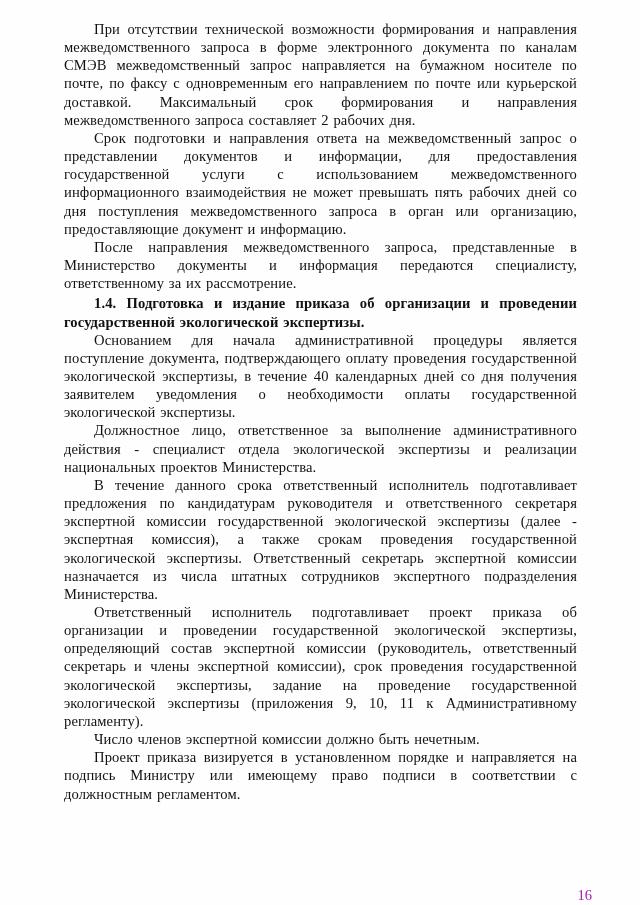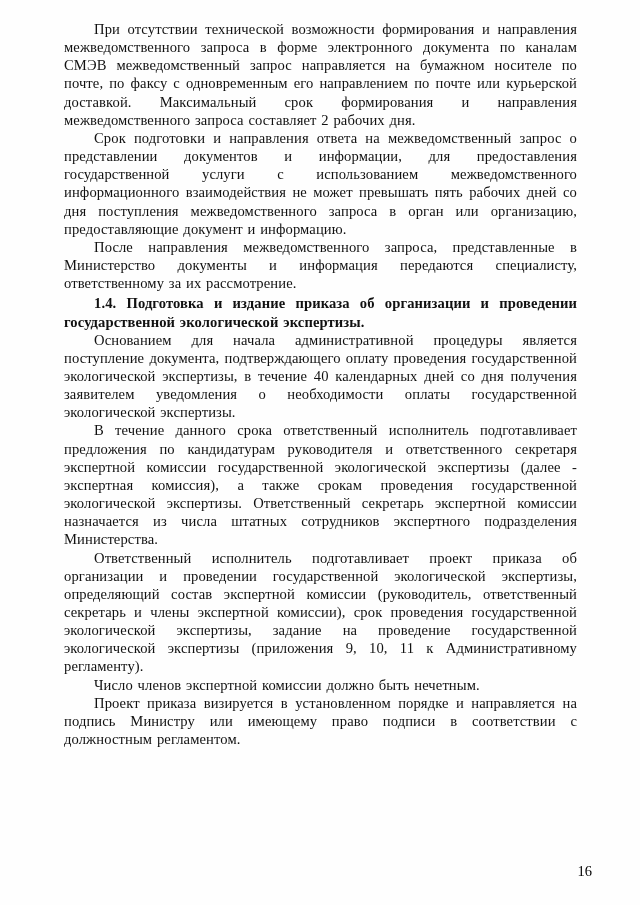--- a/index.html
+++ b/index.html
@@ -34,35 +34,36 @@
   .para.cont {
     text-indent: 0;
   }
   .para.heading {
     font-weight: bold;
     margin-top: 2px;
   }
   .page-number {
     position: absolute;
     right: 48px;
-    bottom: 25px;
+    bottom: 1px;
     font-size: 14.5px;
-    color: #000000;
+    color: #a21caf;
   }
 </style>
 </head>
 <body>
 
 <div class="page">
   <div class="content">
     <p class="para">При отсутствии технической возможности формирования и направления межведомственного запроса в форме электронного документа по каналам СМЭВ межведомственный запрос направляется на бумажном носителе по почте, по факсу с одновременным его направлением по почте или курьерской доставкой. Максимальный срок формирования и направления межведомственного запроса составляет 2 рабочих дня.</p>
     <p class="para">Срок подготовки и направления ответа на межведомственный запрос о представлении документов и информации, для предоставления государственной услуги с использованием межведомственного информационного взаимодействия не может превышать пять рабочих дней со дня поступления межведомственного запроса в орган или организацию, предоставляющие документ и информацию.</p>
     <p class="para">После направления межведомственного запроса, представленные в Министерство документы и информация передаются специалисту, ответственному за их рассмотрение.</p>
     <p class="para heading">1.4. Подготовка и издание приказа об организации и проведении государственной экологической экспертизы.</p>
     <p class="para">Основанием для начала административной процедуры является поступление документа, подтверждающего оплату проведения государственной экологической экспертизы, в течение 40 календарных дней со дня получения заявителем уведомления о необходимости оплаты государственной экологической экспертизы.</p>
+    <p class="para">Должностное лицо, ответственное за выполнение административного действия - специалист отдела экологической экспертизы и реализации национальных проектов Министерства.</p>
     <p class="para">В течение данного срока ответственный исполнитель подготавливает предложения по кандидатурам руководителя и ответственного секретаря экспертной комиссии государственной экологической экспертизы (далее - экспертная комиссия), а также срокам проведения государственной экологической экспертизы. Ответственный секретарь экспертной комиссии назначается из числа штатных сотрудников экспертного подразделения Министерства.</p>
     <p class="para">Ответственный исполнитель подготавливает проект приказа об организации и проведении государственной экологической экспертизы, определяющий состав экспертной комиссии (руководитель, ответственный секретарь и члены экспертной комиссии), срок проведения государственной экологической экспертизы, задание на проведение государственной экологической экспертизы (приложения 9, 10, 11 к Административному регламенту).</p>
     <p class="para">Число членов экспертной комиссии должно быть нечетным.</p>
     <p class="para">Проект приказа визируется в установленном порядке и направляется на подпись Министру или имеющему право подписи в соответствии с должностным регламентом.</p>
 
   </div>
   <div class="page-number">16</div>
 </div>
 
 </body></html>

